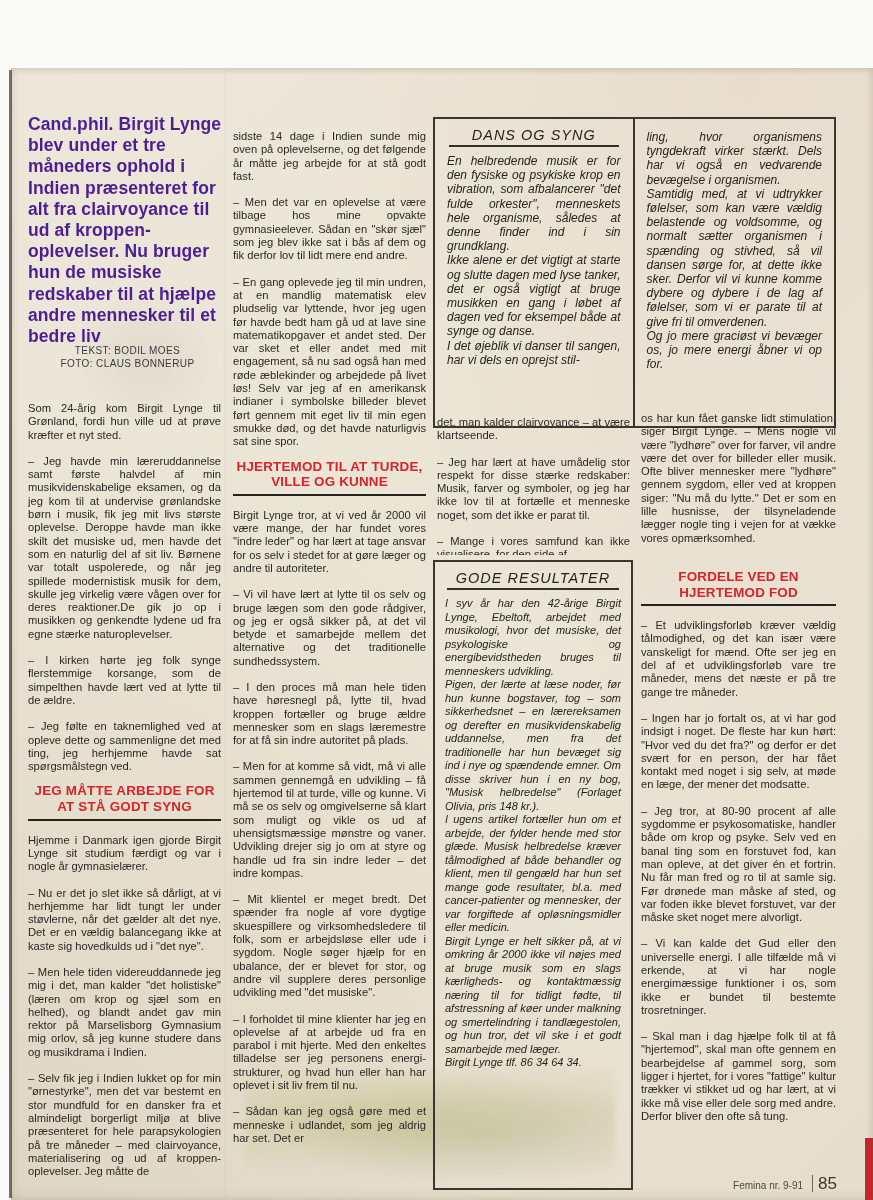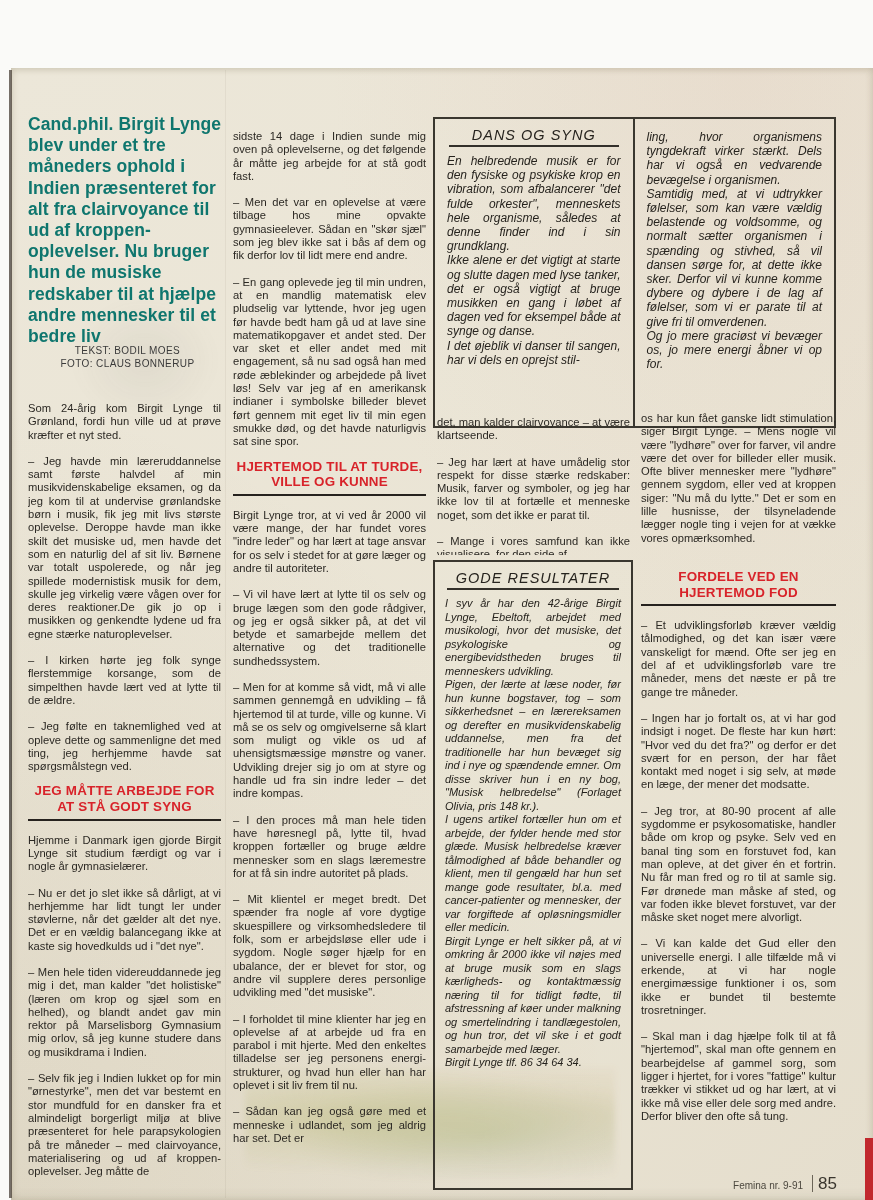--- a/index.html
+++ b/index.html
@@ -17,21 +17,21 @@
     background:
       radial-gradient(ellipse at 25% 45%, rgba(150,155,45,.20), transparent 65%),
       radial-gradient(ellipse at 65% 60%, rgba(95,130,55,.16), transparent 60%),
       radial-gradient(ellipse at 90% 40%, rgba(160,140,40,.12), transparent 70%);}
   .bleed-b{left:70px;top:295px;width:150px;height:130px;
     background:radial-gradient(ellipse at 50% 50%, rgba(80,80,80,.07), transparent 70%);}
   .crease{position:absolute;left:225px;top:70px;width:1px;height:1128px;background:rgba(60,50,30,.06);}
 
   .headline{position:absolute;left:28px;top:114px;width:199px;
     font-size:17.5px;line-height:21.2px;font-weight:800;letter-spacing:.1px;
-    color:#0f766e;text-align:left;}
+    color:#4c1d95;text-align:left;}
   .credits{position:absolute;left:28px;top:344px;width:199px;text-align:center;
     font-size:10px;line-height:13px;letter-spacing:.4px;color:#3a3a3a;}
 
   .col{position:absolute;color:#2b2823;font-size:11.2px;line-height:13.3px;
     text-align:justify;overflow:hidden;}
   .col p{margin:13px 0 1px 0;}
   #col1-body{left:28px;top:389px;width:193px;height:801px;}
   #col2-body{left:233px;top:117px;width:193px;height:1073px;}
   #col3-body{left:437px;top:403px;width:193px;height:152px;}
   #col4-body{left:641px;top:399px;width:195px;height:775px;}
@@ -92,22 +92,22 @@
 </div>
 
 <div class="col" id="col2-body">
   <p>sidste 14 dage i Indien sunde mig oven på oplevelserne, og det følgende år måtte jeg arbejde for at stå godt fast.</p>
   <p>– Men det var en oplevelse at være tilbage hos mine opvakte gymnasieelever. Sådan en "skør sjæl" som jeg blev ikke sat i bås af dem og fik derfor lov til lidt mere end andre.</p>
   <p>– En gang oplevede jeg til min undren, at en mandlig matematisk elev pludselig var lyttende, hvor jeg ugen før havde bedt ham gå ud at lave sine matematikopgaver et andet sted. Der var sket et eller andet med mit engagement, så nu sad også han med røde æblekinder og arbejdede på livet løs! Selv var jeg af en amerikansk indianer i symbolske billeder blevet ført gennem mit eget liv til min egen smukke død, og det havde naturligvis sat sine spor.</p>
   <div class="redhead">HJERTEMOD TIL AT TURDE, VILLE OG KUNNE</div>
   <hr class="head-rule">
   <p>Birgit Lynge tror, at vi ved år 2000 vil være mange, der har fundet vores "indre leder" og har lært at tage ansvar for os selv i stedet for at gøre læger og andre til autoriteter.</p>
   <p>– Vi vil have lært at lytte til os selv og bruge lægen som den gode rådgiver, og jeg er også sikker på, at det vil betyde et samarbejde mellem det alternative og det traditionelle sundhedssystem.</p>
+  <p>– I den proces må man hele tiden have høresnegl på, lytte til, hvad kroppen fortæller og bruge ældre mennesker som en slags læremestre for at få sin indre autoritet på plads.</p>
   <p>– Men for at komme så vidt, må vi alle sammen gennemgå en udvikling – få hjertemod til at turde, ville og kunne. Vi må se os selv og omgivelserne så klart som muligt og vikle os ud af uhensigtsmæssige mønstre og vaner. Udvikling drejer sig jo om at styre og handle ud fra sin indre leder – det indre kompas.</p>
-  <p>– I den proces må man hele tiden have høresnegl på, lytte til, hvad kroppen fortæller og bruge ældre mennesker som en slags læremestre for at få sin indre autoritet på plads.</p>
   <p>– Mit klientel er meget bredt. Det spænder fra nogle af vore dygtige skuespillere og virksomhedsledere til folk, som er arbejdsløse eller ude i sygdom. Nogle søger hjælp for en ubalance, der er blevet for stor, og andre vil supplere deres personlige udvikling med "det musiske".</p>
   <p>– I forholdet til mine klienter har jeg en oplevelse af at arbejde ud fra en parabol i mit hjerte. Med den enkeltes tilladelse ser jeg personens energi-strukturer, og hvad hun eller han har oplevet i sit liv frem til nu.</p>
   <p>– Sådan kan jeg også gøre med et menneske i udlandet, som jeg aldrig har set. Det er</p>
 </div>
 
 <div class="pbox" id="dans-box">
   <div class="pane left">
     <div class="box-title">DANS OG SYNG</div>
     <hr class="box-title-rule">
     <div class="box-text">

